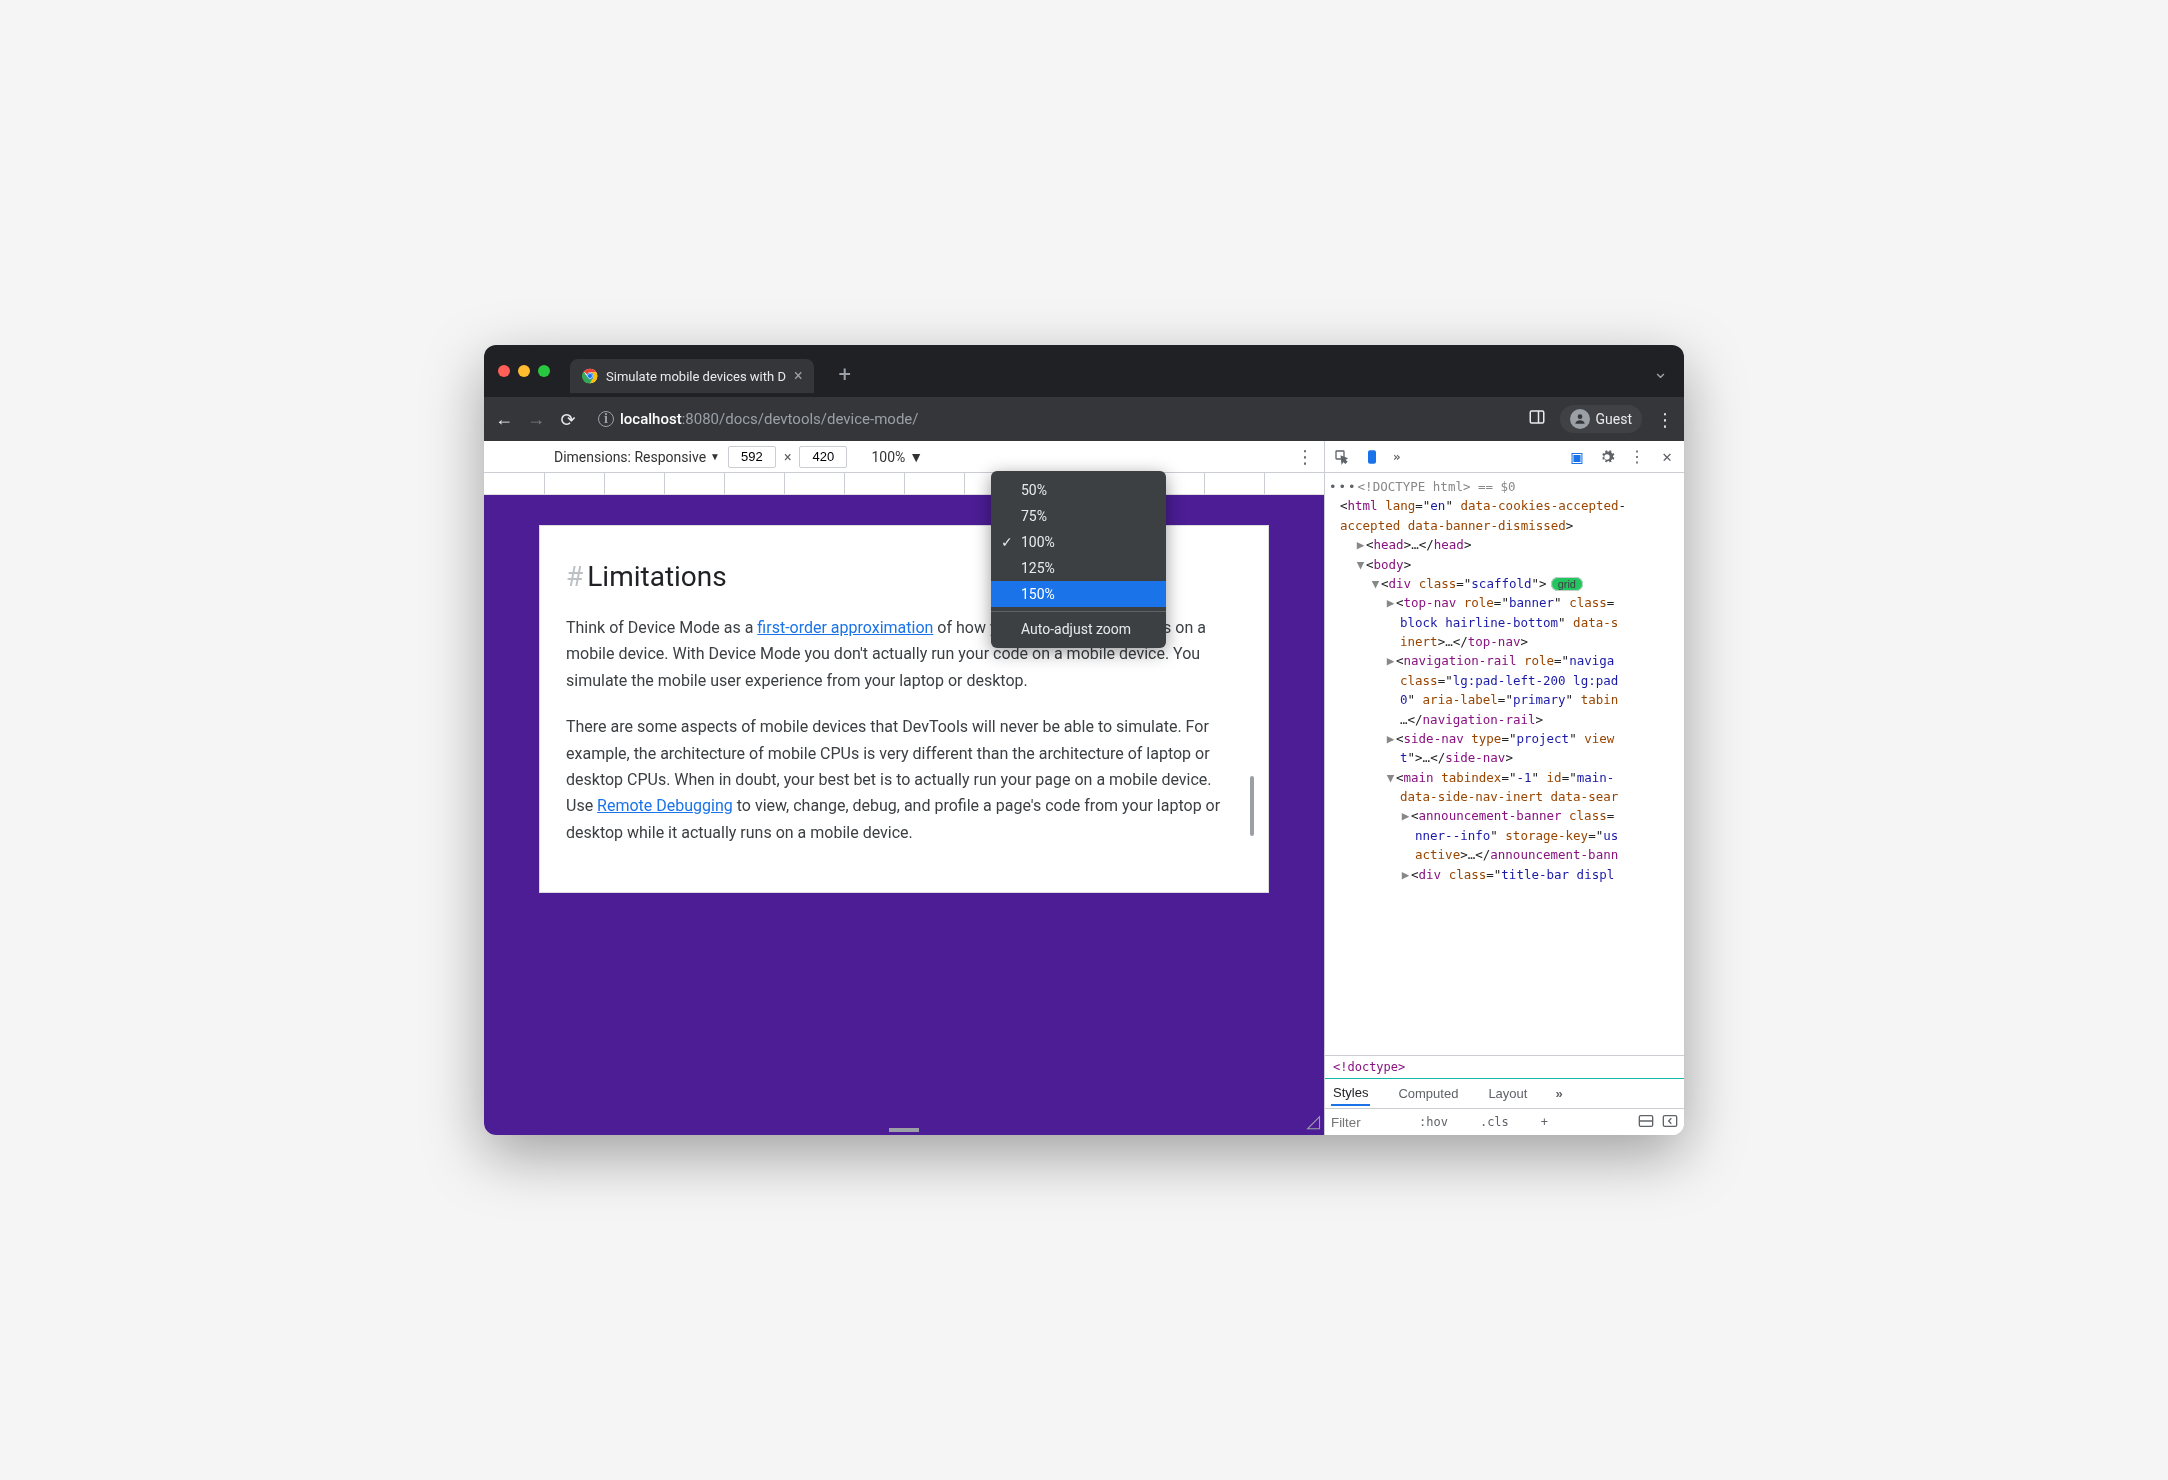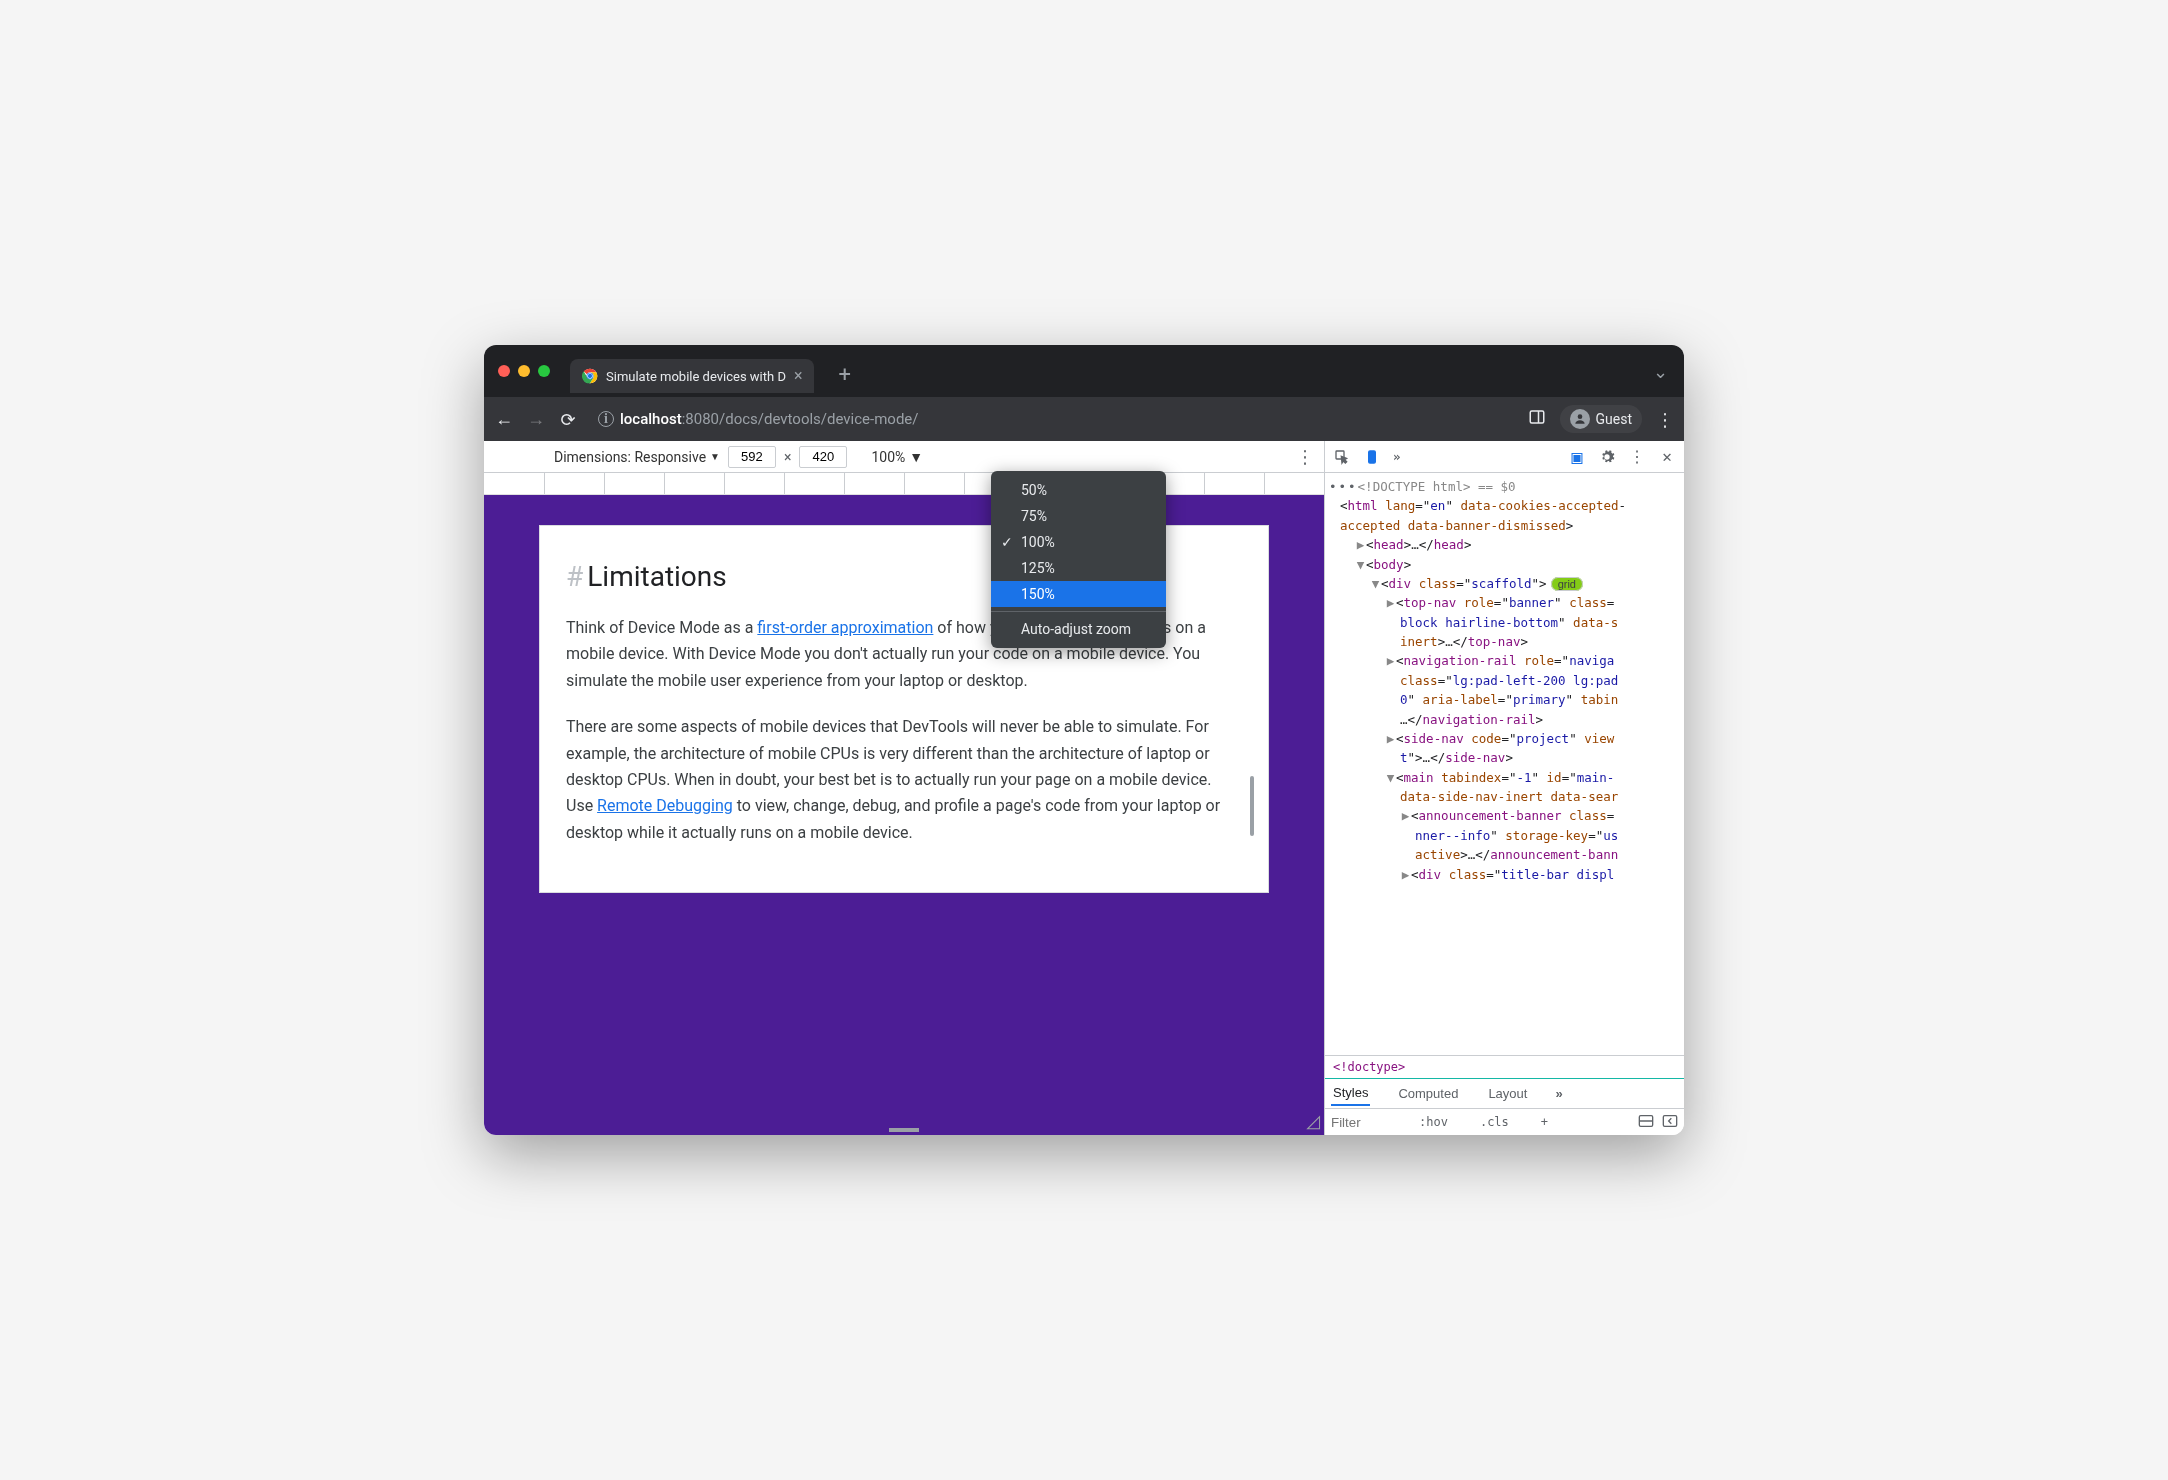--- a/index.html
+++ b/index.html
@@ -185,21 +185,21 @@
     
     .dom-tree { flex:1; overflow:hidden; padding: 4px 0 0 4px; line-height: 1.55; white-space:nowrap;}
     .dom-line { padding-left: 0; }
     .dots-prefix { color:#5f6368; letter-spacing: 2px;}
     .tag { color: #881280;}
     .attr-n { color: #994500;}
     .attr-v { color: #1a1aa6;}
     .punct { color:#202124;}
     .txt { color:#303030;}
     .sel-hint { color:#888; }
-    .grid-badge { font-family: -apple-system,Arial; font-size:11px; background:#84cc16; border:1px solid #cacdd1; border-radius:8px; padding:0 6px; color:#3c4043; margin-left:4px;}
+    .grid-badge { font-family: -apple-system,Arial; font-size:11px; background:#22c55e; border:1px solid #cacdd1; border-radius:8px; padding:0 6px; color:#3c4043; margin-left:4px;}
     .arrow { color:#888; display:inline-block; width:11px; text-align:center;}
     .indent-1 { padding-left: 11px;}
     .indent-2 { padding-left: 26px;}
     .indent-3 { padding-left: 41px;}
     .indent-4 { padding-left: 56px;}
     .indent-5 { padding-left: 71px;}
     .indent-6 { padding-left: 86px;}
     
     .dt-breadcrumb { border-top:1px solid #cacdd1; padding: 4px 8px; font-family: Menlo,monospace; font-size:12px; color:#881280;}
     
@@ -358,21 +358,21 @@
         <div class="dom-line indent-2"><span class="arrow">▶</span><span class="punct">&lt;</span><span class="tag">head</span><span class="punct">&gt;</span><span class="txt">…</span><span class="punct">&lt;/</span><span class="tag">head</span><span class="punct">&gt;</span></div>
         <div class="dom-line indent-2"><span class="arrow">▼</span><span class="punct">&lt;</span><span class="tag">body</span><span class="punct">&gt;</span></div>
         <div class="dom-line indent-3"><span class="arrow">▼</span><span class="punct">&lt;</span><span class="tag">div</span> <span class="attr-n">class</span><span class="punct">="</span><span class="attr-v">scaffold</span><span class="punct">"&gt;</span><span class="grid-badge">grid</span></div>
         <div class="dom-line indent-4"><span class="arrow">▶</span><span class="punct">&lt;</span><span class="tag">top-nav</span> <span class="attr-n">role</span><span class="punct">="</span><span class="attr-v">banner</span><span class="punct">"</span> <span class="attr-n">class</span><span class="punct">=</span></div>
         <div class="dom-line indent-5"><span class="attr-v">block hairline-bottom</span><span class="punct">"</span> <span class="attr-n">data-s</span></div>
         <div class="dom-line indent-5"><span class="attr-n">inert</span><span class="punct">&gt;</span><span class="txt">…</span><span class="punct">&lt;/</span><span class="tag">top-nav</span><span class="punct">&gt;</span></div>
         <div class="dom-line indent-4"><span class="arrow">▶</span><span class="punct">&lt;</span><span class="tag">navigation-rail</span> <span class="attr-n">role</span><span class="punct">="</span><span class="attr-v">naviga</span></div>
         <div class="dom-line indent-5"><span class="attr-n">class</span><span class="punct">="</span><span class="attr-v">lg:pad-left-200 lg:pad</span></div>
         <div class="dom-line indent-5"><span class="attr-v">0</span><span class="punct">"</span> <span class="attr-n">aria-label</span><span class="punct">="</span><span class="attr-v">primary</span><span class="punct">"</span> <span class="attr-n">tabin</span></div>
         <div class="dom-line indent-5"><span class="txt">…</span><span class="punct">&lt;/</span><span class="tag">navigation-rail</span><span class="punct">&gt;</span></div>
-        <div class="dom-line indent-4"><span class="arrow">▶</span><span class="punct">&lt;</span><span class="tag">side-nav</span> <span class="attr-n">code</span><span class="punct">="</span><span class="attr-v">project</span><span class="punct">"</span> <span class="attr-n">view</span></div>
+        <div class="dom-line indent-4"><span class="arrow">▶</span><span class="punct">&lt;</span><span class="tag">side-nav</span> <span class="attr-n">type</span><span class="punct">="</span><span class="attr-v">project</span><span class="punct">"</span> <span class="attr-n">view</span></div>
         <div class="dom-line indent-5"><span class="attr-v">t</span><span class="punct">"&gt;</span><span class="txt">…</span><span class="punct">&lt;/</span><span class="tag">side-nav</span><span class="punct">&gt;</span></div>
         <div class="dom-line indent-4"><span class="arrow">▼</span><span class="punct">&lt;</span><span class="tag">main</span> <span class="attr-n">tabindex</span><span class="punct">="</span><span class="attr-v">-1</span><span class="punct">"</span> <span class="attr-n">id</span><span class="punct">="</span><span class="attr-v">main-</span></div>
         <div class="dom-line indent-5"><span class="attr-n">data-side-nav-inert data-sear</span></div>
         <div class="dom-line indent-5"><span class="arrow">▶</span><span class="punct">&lt;</span><span class="tag">announcement-banner</span> <span class="attr-n">class</span><span class="punct">=</span></div>
         <div class="dom-line indent-6"><span class="attr-v">nner--info</span><span class="punct">"</span> <span class="attr-n">storage-key</span><span class="punct">="</span><span class="attr-v">us</span></div>
         <div class="dom-line indent-6"><span class="attr-n">active</span><span class="punct">&gt;</span><span class="txt">…</span><span class="punct">&lt;/</span><span class="tag">announcement-bann</span></div>
         <div class="dom-line indent-5"><span class="arrow">▶</span><span class="punct">&lt;</span><span class="tag">div</span> <span class="attr-n">class</span><span class="punct">="</span><span class="attr-v">title-bar displ</span></div>
       </div>
 
       <div class="dt-breadcrumb">&lt;<span>!doctype</span>&gt;</div>

